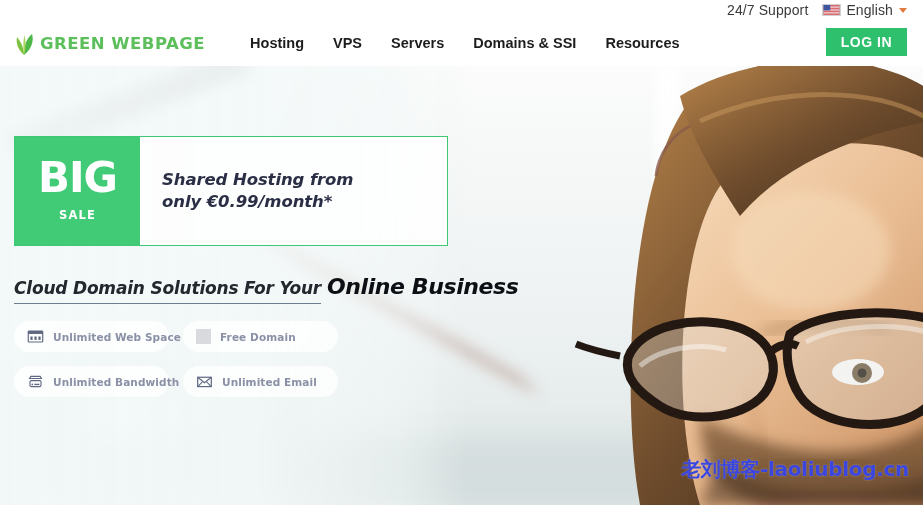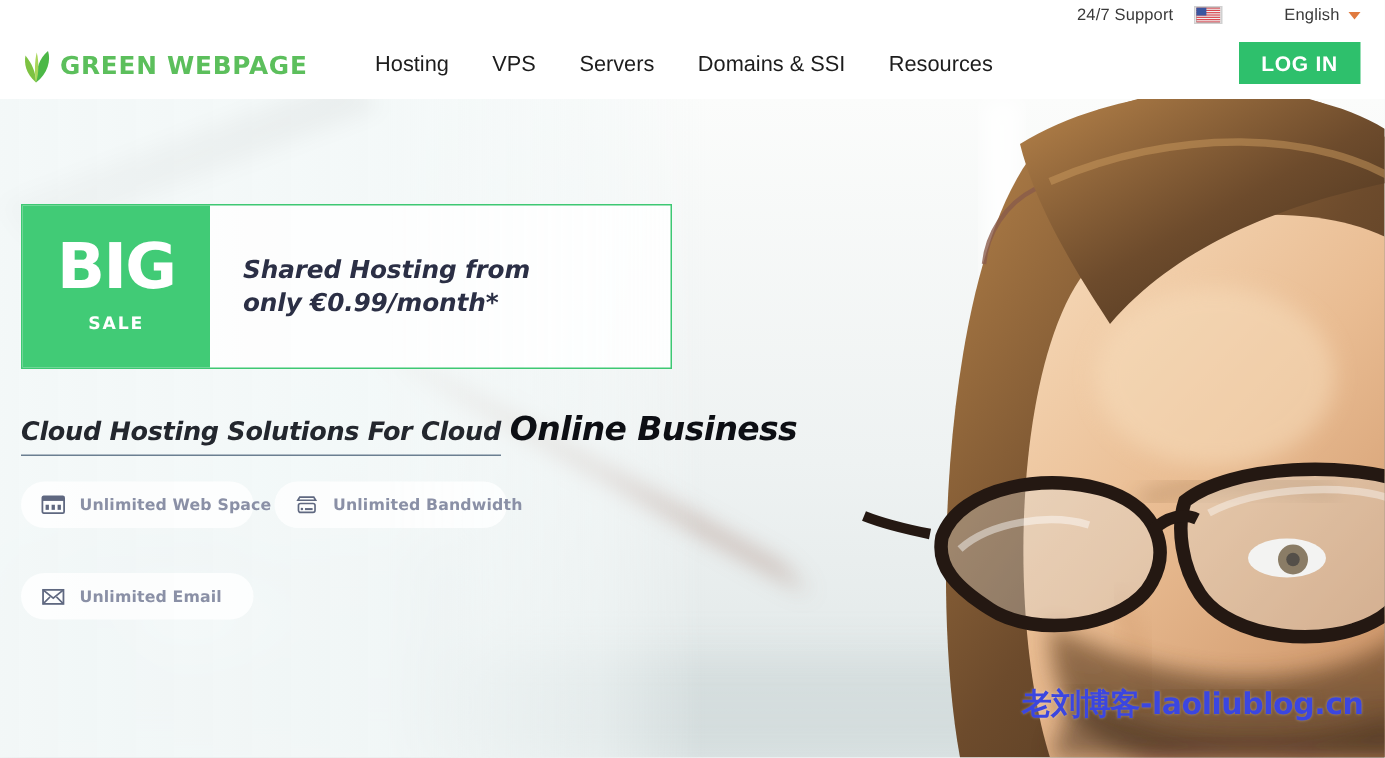--- a/index.html
+++ b/index.html
@@ -13,22 +13,22 @@
   .page { position: relative; width: 923px; height: 505px; overflow: hidden; }
 
   
   .topbar {
     position: absolute; top: 0; left: 0; width: 923px; height: 20px;
     background: #ffffff;
     display: flex; justify-content: flex-end; align-items: center;
     padding-right: 16px; gap: 14px;
   }
   .topbar-link {
-    font-size: 11px; color: #3a3a3a; letter-spacing: .1px;
-    text-decoration: none; white-space: nowrap; margin-left: 36px;
+    font-size: 14px; color: #3a3a3a; letter-spacing: .1px;
+    text-decoration: none; white-space: nowrap;
   }
   .lang-wrap { display: flex; align-items: center; gap: 5px; }
   .flag {
     width: 19px; height: 12px; display: block; border: .5px solid #d0d0d0;
     flex: none;
   }
   .caret {
     width: 0; height: 0; border-left: 4px solid transparent;
     border-right: 4px solid transparent; border-top: 5px solid #e07a3f;
     display: inline-block; margin-left: 1px;
@@ -47,21 +47,21 @@
   .logo-text {
     font-size: 16.5px; font-weight: bold; color: #5cbf5c;
     letter-spacing: .5px; text-transform: uppercase;
     font-family: "DejaVu Sans", sans-serif;
   }
   .nav {
     display: flex; align-items: center; gap: 29px; margin-left: 45px;
   }
   .nav-item {
     font-size: 14.5px; color: #1d1d1d; text-decoration: none;
-    white-space: nowrap; cursor: pointer;
+    white-space: nowrap; cursor: pointer; font-weight: bold;
   }
   .login-btn {
     position: absolute; right: 16px; top: 8px;
     background: #2ec06c; color: #ffffff;
     font-size: 14px; font-weight: bold; letter-spacing: .5px;
     padding: 7px 15px; border: none; cursor: pointer;
     line-height: 1;
   }
 
   
@@ -133,21 +133,21 @@
   .headline-strong {
     font-size: 22px; font-style: italic; font-weight: bold;
     color: #0d0f14; letter-spacing: -.4px; margin-left: 6px;
     font-family: "DejaVu Sans", sans-serif;
   }
 
   
   .features {
     position: absolute; left: 14px; top: 255px;
     display: grid; grid-template-columns: 155px 155px;
-    gap: 30px 14px;
+    gap: 14px 14px;
   }
   .pill {
     height: 31px; border-radius: 16px;
     background: rgba(255,255,255,.78);
     display: flex; align-items: center;
     padding-left: 13px; gap: 9px;
     cursor: pointer;
   }
   .pill-label {
     font-size: 10.5px; font-weight: bold; color: #8a90a6;
@@ -330,37 +330,41 @@
         <div class="sale-big">BIG</div>
         <div class="sale-word">SALE</div>
       </div>
       <div class="sale-right">
         <div class="sale-line">Shared Hosting from</div>
         <div class="sale-line">only €0.99/month*</div>
       </div>
     </div>
 
     <div class="headline">
-      <span class="headline-light">Cloud Hosting Solutions For Cloud</span>
+      <span class="headline-light">Cloud Domain Solutions For Your</span>
       <span class="headline-strong">Online Business</span>
     </div>
 
     <div class="features">
 
       <div class="pill">
         <svg class="pill-icon" viewBox="0 0 20 20">
           <rect x="1.5" y="3.5" width="17" height="13" rx="1" fill="none" stroke="#5f6880" stroke-width="1.4"></rect>
           <rect x="1.5" y="3.5" width="17" height="3.5" fill="#5f6880"></rect>
           <rect x="4" y="10" width="2.6" height="4" fill="#5f6880"></rect>
           <rect x="8.7" y="10" width="2.6" height="4" fill="#5f6880"></rect>
           <rect x="13.4" y="10" width="2.6" height="4" fill="#5f6880"></rect>
         </svg>
         <span class="pill-label">Unlimited Web Space</span>
       </div>
 
+      <div class="pill">
+        <span class="pill-icon-blank"></span>
+        <span class="pill-label">Free Domain</span>
+      </div>
 
       <div class="pill">
         <svg class="pill-icon" viewBox="0 0 20 20">
           <path d="M3 6.5 L17 6.5 L15.5 4 L4.5 4 Z" fill="none" stroke="#5f6880" stroke-width="1.3"></path>
           <rect x="3.5" y="9" width="13" height="7" rx="1.6" fill="none" stroke="#5f6880" stroke-width="1.3"></rect>
           <circle cx="6.2" cy="13.4" r="1" fill="#5f6880"></circle>
           <rect x="8.6" y="12.6" width="6" height="1.6" fill="#5f6880"></rect>
         </svg>
         <span class="pill-label">Unlimited Bandwidth</span>
       </div>

